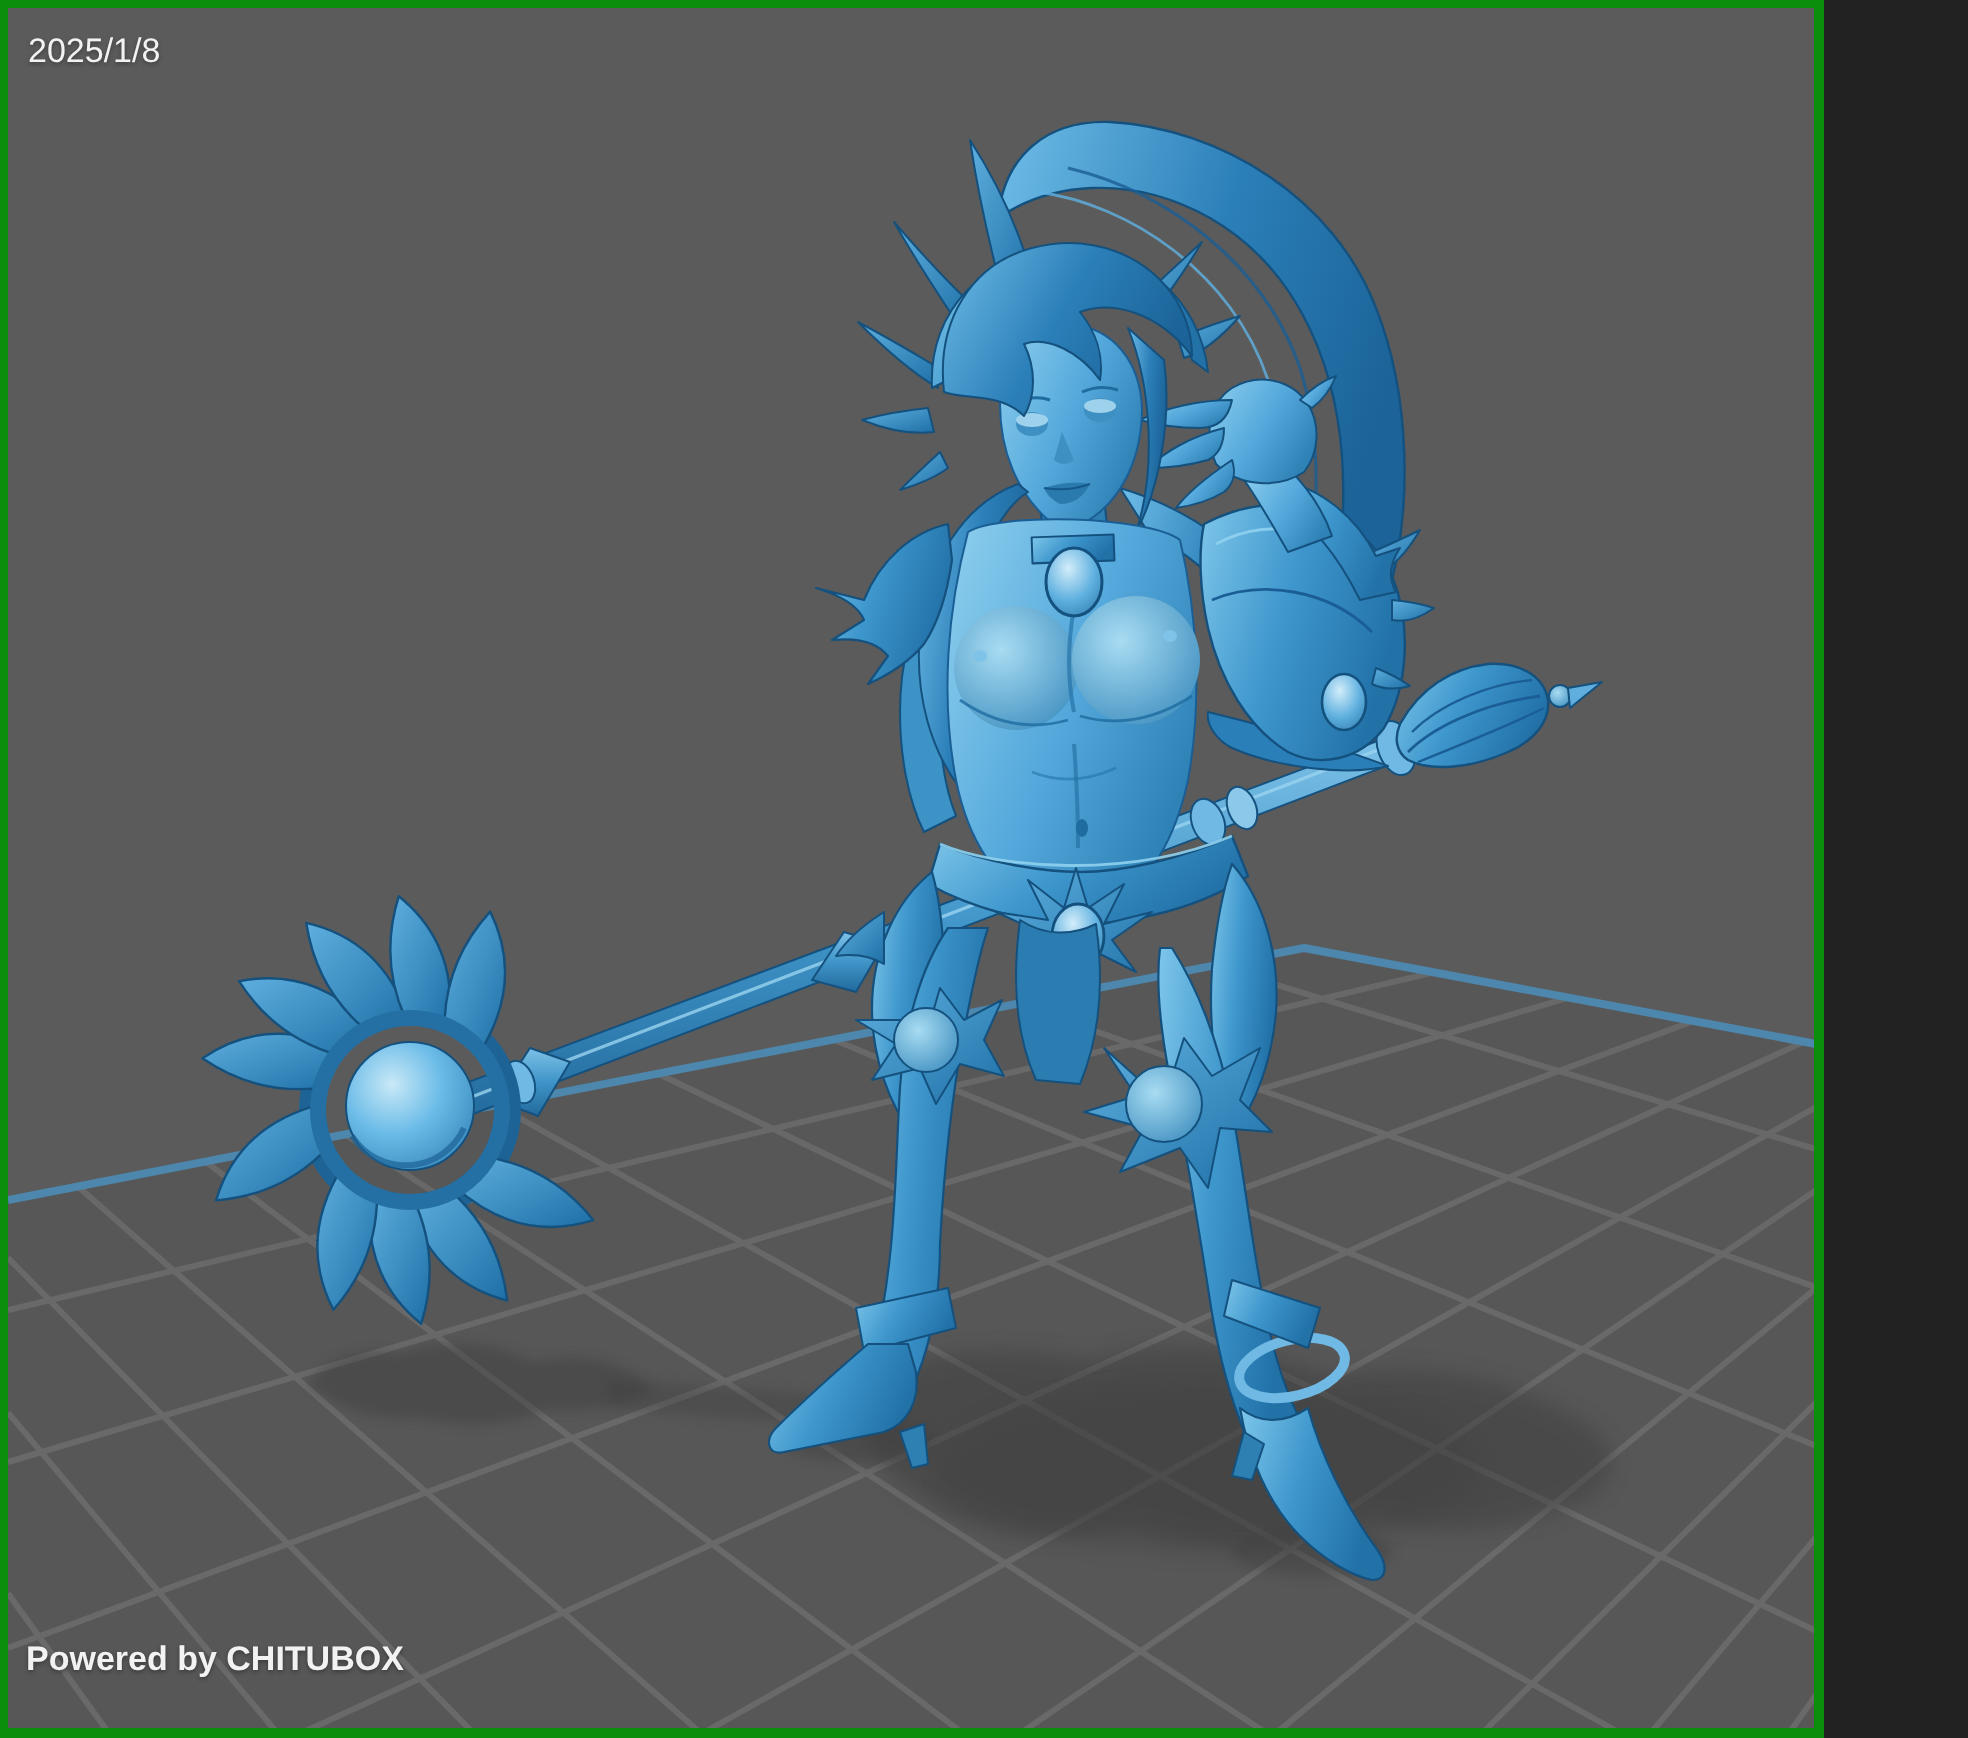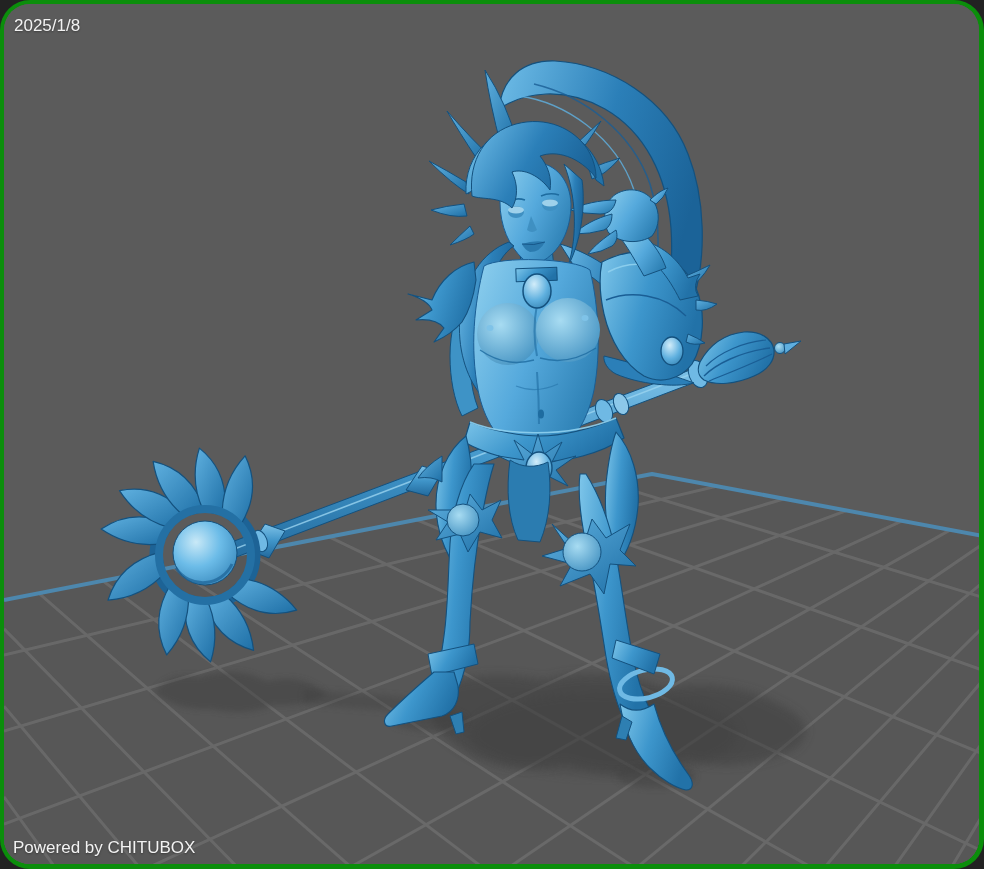--- a/index.html
+++ b/index.html
@@ -1,39 +1,38 @@
 <!DOCTYPE html>
 <html><head>
 <meta charset="utf-8">
 <style>
   html,body{margin:0;padding:0;background:#222;}
   .frame{
     position:relative;
-    width:984px;height:869px;
+    width:912px;height:869px;
     box-sizing:border-box;
     border-style:solid;
     border-width:4px 5px 5px 4px;
     border-color:var(--border-color,#0B8E0B);
     overflow:hidden;
     background:var(--bg-color,#5B5B5B);
     font-family:"Liberation Sans", sans-serif;
-    border-radius:30px;
   }
   .scene-svg{position:absolute;left:0;top:0;width:975px;height:860px;display:block;}
   .overlay-text{
     position:absolute;
     color:var(--text-color,#F2F2F2);
     font-size:17px;
     line-height:20px;
     text-shadow:0 1px 2px rgba(0,0,0,0.35);
     user-select:none;
     white-space:nowrap;
   }
   .date-label{left:10px;top:12px;}
-  .watermark-label{left:9px;bottom:6px;}
+  .watermark-label{left:9px;bottom:24px;font-weight:bold;}
 </style>
 </head>
 <body>
 
 <div class="frame" style="--border-color: #0B8E0B; --bg-color: #5B5B5B; --text-color: #F2F2F2;">
 
   <svg class="scene-svg" viewBox="0 0 975 860">
     <defs>
       <linearGradient id="gradBody" x1="0" y1="0" x2="1" y2="0.35">
         <stop offset="0" stop-color="#7EC6EA"></stop>

